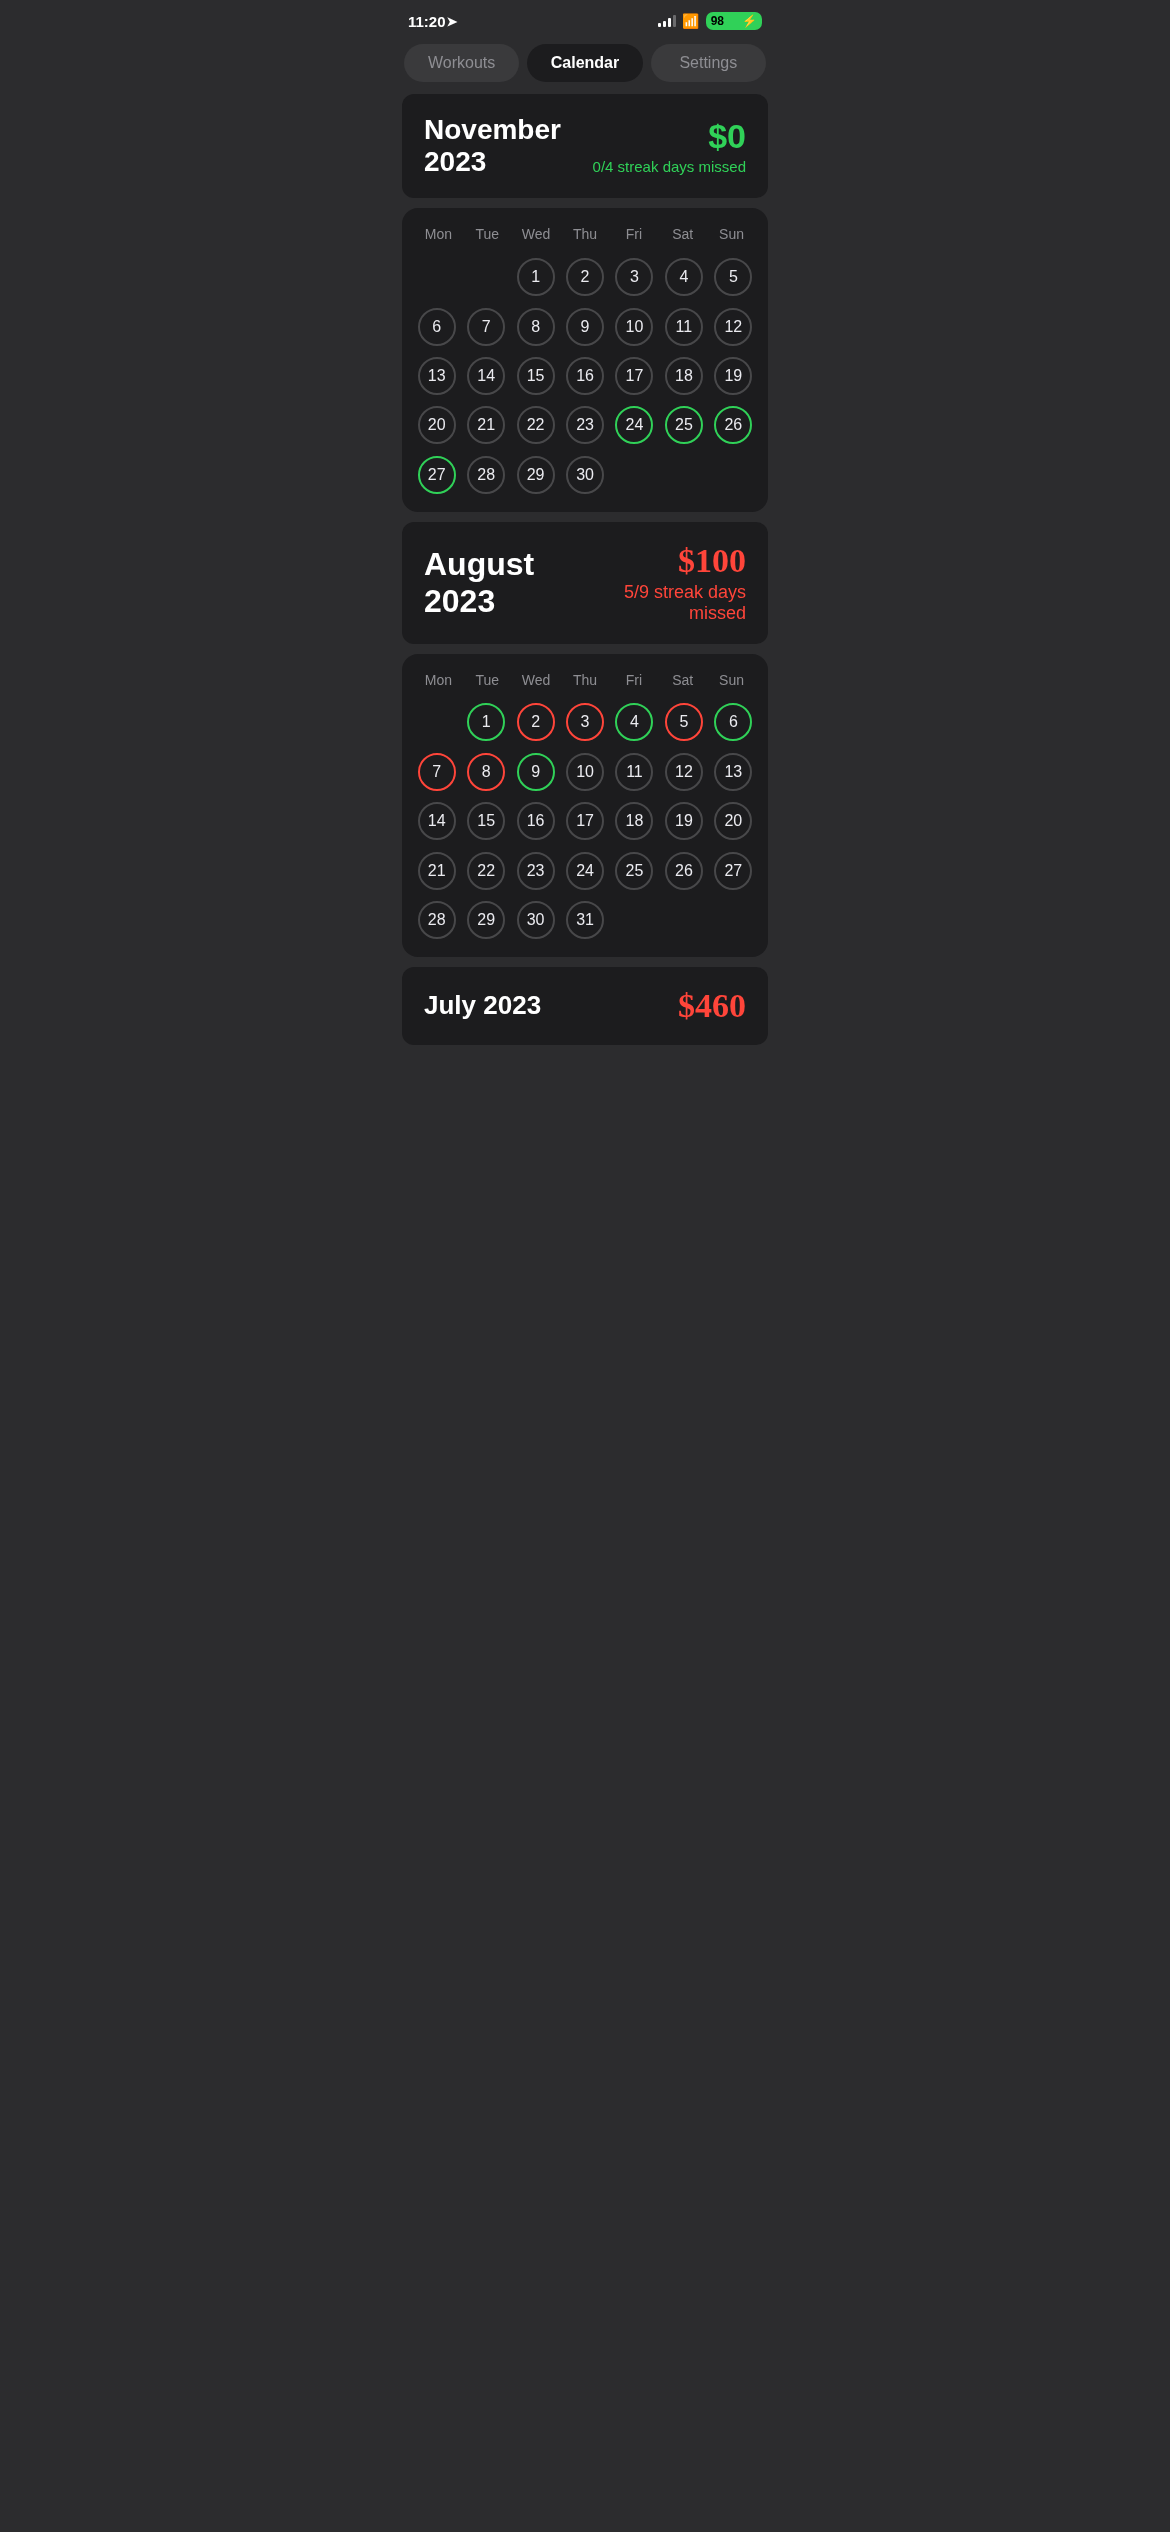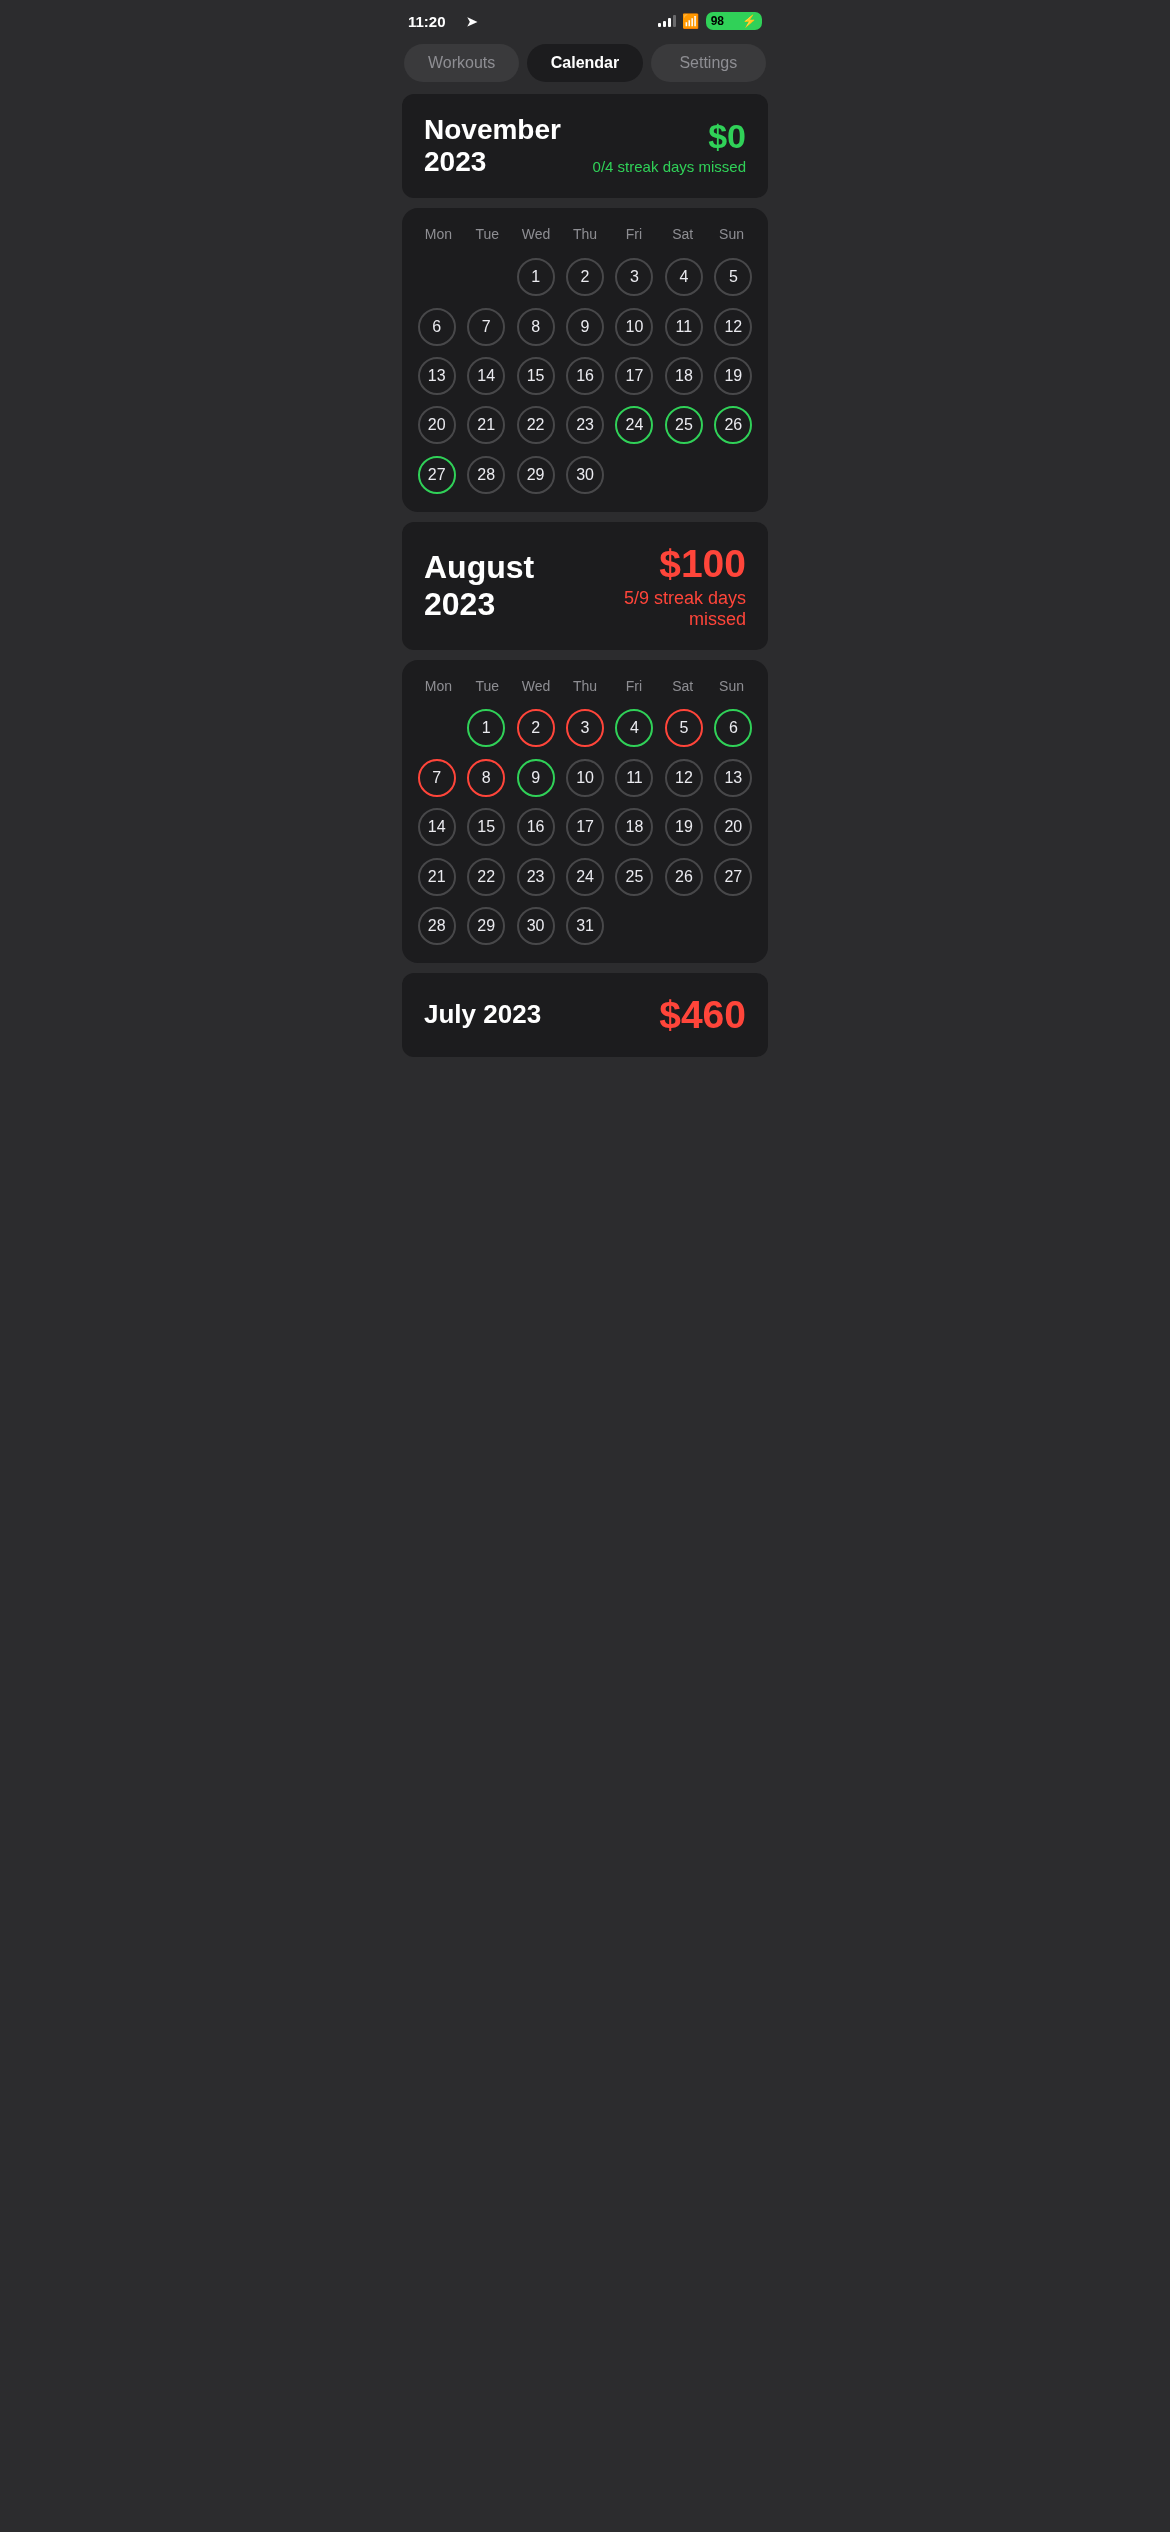--- a/index.html
+++ b/index.html
@@ -17,21 +17,21 @@
     .status-bar {
       display: flex;
       align-items: center;
       justify-content: space-between;
       padding: 12px 18px 6px;
       color: white;
       font-size: 15px;
       font-weight: 600;
     }
 
-    .status-left { display: flex; align-items: center; gap: 21px; }
+    .status-left { display: flex; align-items: center; gap: 1px; }
     .status-right { display: flex; align-items: center; gap: 6px; }
 
     .signal-bars { display: flex; align-items: flex-end; gap: 2px; }
     .bar { background: white; border-radius: 1px; width: 3px; }
     .bar1 { height: 4px; }
     .bar2 { height: 6px; }
     .bar3 { height: 9px; }
     .bar4 { height: 12px; opacity: 0.3; }
 
     .wifi-icon { font-size: 14px; }
@@ -102,23 +102,24 @@
 
     .month-stats { text-align: right; }
 
     .amount-green {
       font-size: 34px;
       font-weight: 700;
       color: #30d158;
     }
 
     .amount-red {
-      font-size: 39px;
+      font-size: 34px;
       font-weight: 700;
       color: #ff453a;
+      font-family: Liberation Serif, serif;
     }
 
     .streak-text-green {
       font-size: 15px;
       color: #30d158;
       margin-top: 2px;
     }
 
     .streak-text-red {
       font-size: 18px;

